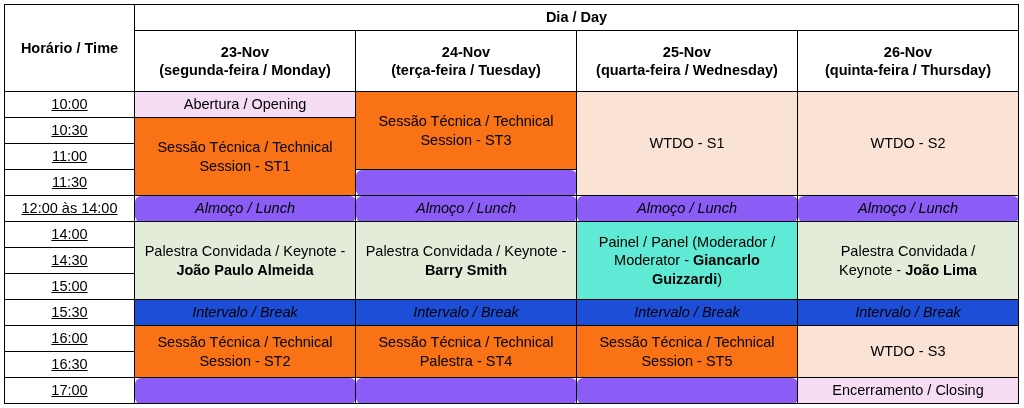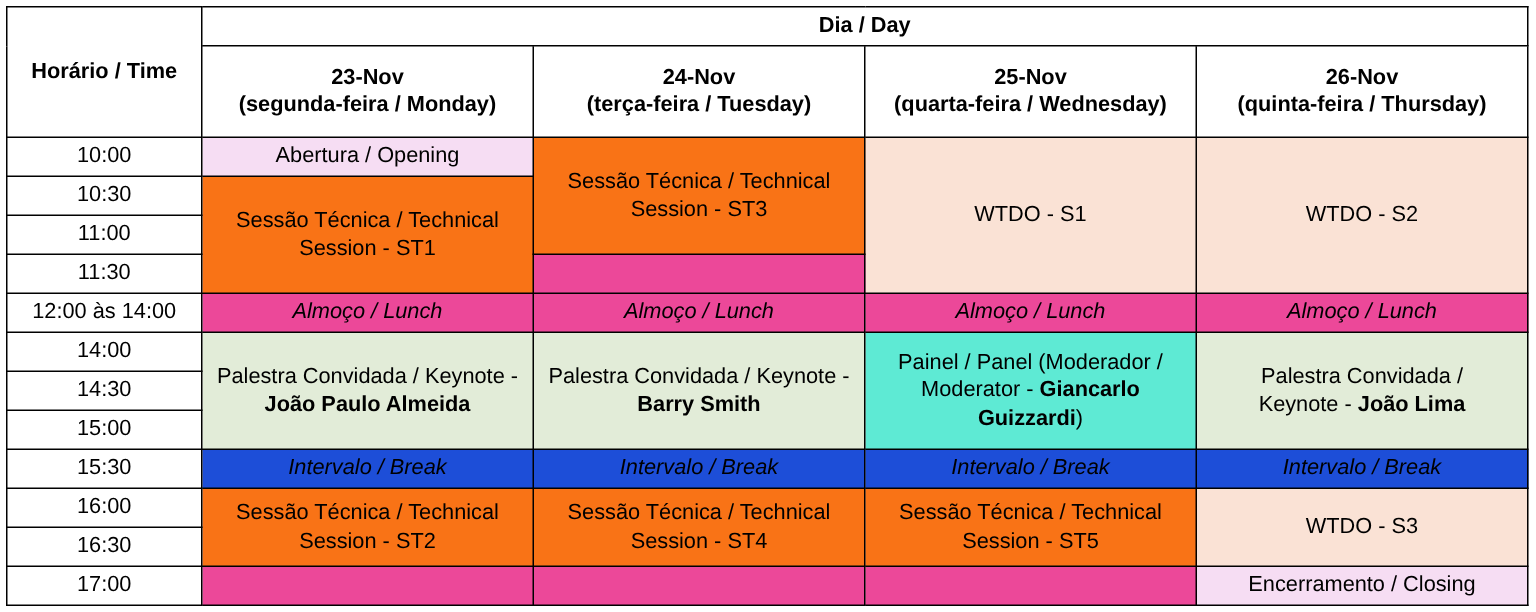--- a/index.html
+++ b/index.html
@@ -45,37 +45,38 @@
     font-size: 15px;
   }
   .hdr-daycol {
     font-weight: bold;
     font-size: 15px;
     line-height: 1.45;
   }
   .time-cell {
     font-size: 14.5px;
     height: 26px;
+    text-decoration: underline;
   }
   .break-cell {
     font-style: italic;
     font-size: 14.5px;
   }
   .cell-text { display: block; }
   .b { font-weight: bold; }
 
   
   .fill-opening  { background: #f6ddf3; margin-top: 40px; }
   .fill-tech     { background: #f97316; }
   .fill-wtdo     { background: #fae2d5; }
   .fill-keynote  { background: #e2ecd8; margin-left: 20px; }
   .fill-panel    { background: #5eead4; }
   .fill-break    { background: #1d4ed8; }
   .fill-closing  { background: #f6ddf3; }
-  .fill-white    { background: #ec4899; }
+  .fill-white    { background: #8b5cf6; border-radius: 6px; }
 </style>
 </head>
 <body>
 
 <div class="sheet">
   <table class="schedule">
     <colgroup>
       <col class="col-time">
       <col class="col-day">
       <col class="col-day">
@@ -182,21 +183,21 @@
       </tr>
 
       <tr>
         <td class="time-cell">16:00</td>
         <td rowspan="2" class="fill-tech">
           <span class="cell-text">Sessão Técnica / Technical</span>
           <span class="cell-text">Session - ST2</span>
         </td>
         <td rowspan="2" class="fill-tech">
           <span class="cell-text">Sessão Técnica / Technical</span>
-          <span class="cell-text">Session - ST4</span>
+          <span class="cell-text">Palestra - ST4</span>
         </td>
         <td rowspan="2" class="fill-tech">
           <span class="cell-text">Sessão Técnica / Technical</span>
           <span class="cell-text">Session - ST5</span>
         </td>
         <td rowspan="2" class="fill-wtdo">WTDO - S3</td>
       </tr>
 
       <tr>
         <td class="time-cell">16:30</td>

